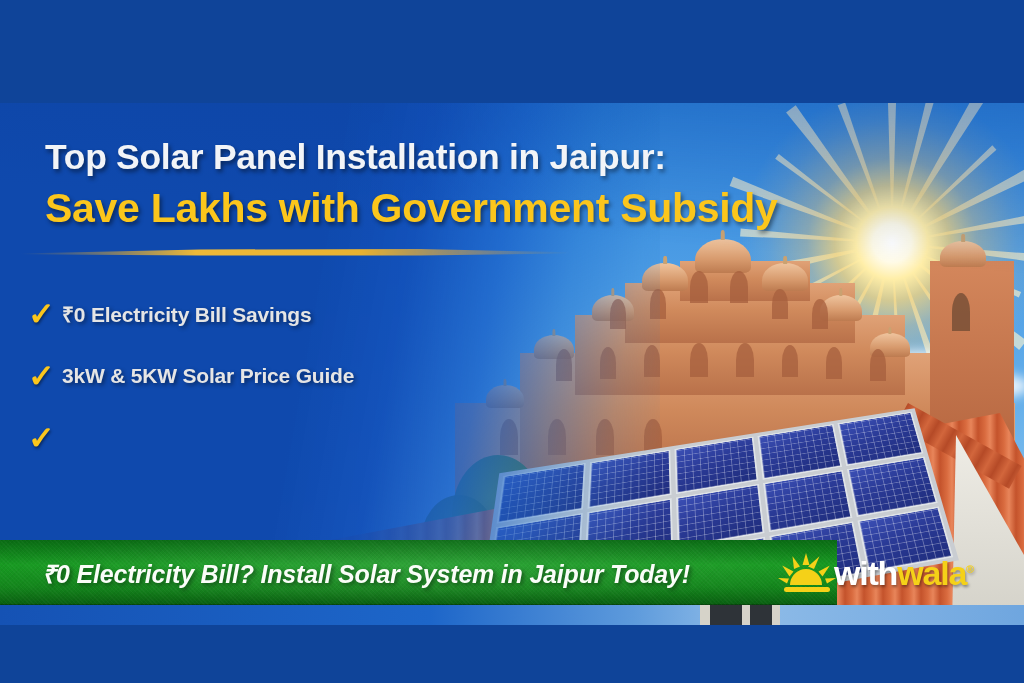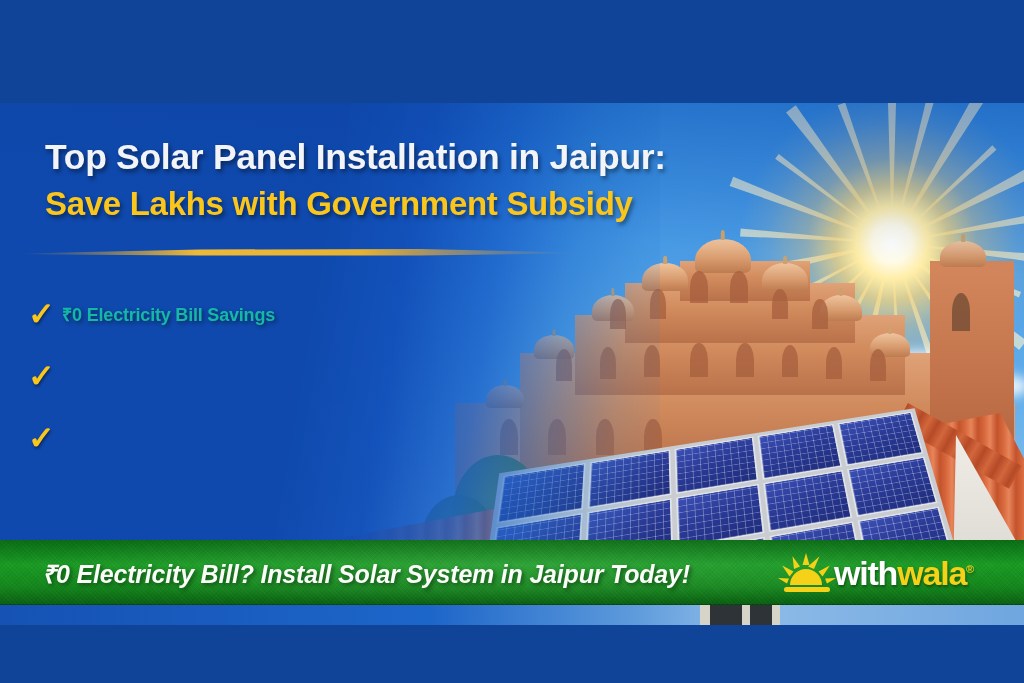--- a/index.html
+++ b/index.html
@@ -70,33 +70,33 @@
        rgba(23,95,200,.80) 70%,rgba(30,110,205,.45) 80%,
        rgba(40,125,210,.16) 89%,rgba(50,140,215,0) 97%);}
   .blue-wash-top{position:absolute;left:0;top:0;width:1024px;height:522px;
      background:linear-gradient(185deg,rgba(10,60,150,.30) 0%,rgba(10,60,150,0) 28%);}
 
   
   #copy{position:absolute;left:0;top:68px;width:760px;height:450px;}
   .headline{position:absolute;left:45px;font-weight:bold;letter-spacing:-.3px;
             text-shadow:2px 3px 4px rgba(0,0,0,.45);white-space:nowrap;}
   #head-line1{top:34px;font-size:35.5px;color:#f2f4f7;}
-  #head-line2{top:82px;font-size:33px;color:#fbc61c;}
+  #head-line2{top:82px;font-size:41px;color:#fbc61c;}
 
   #divider{position:absolute;left:20px;top:144px;width:550px;height:12px;}
 
   #bullets{position:absolute;left:28px;top:180px;}
   .bullet{display:flex;align-items:center;height:62px;}
   .check{width:34px;font-size:32px;line-height:1;color:#fbc61c;font-weight:bold;
          text-shadow:1px 2px 3px rgba(0,0,0,.45);flex:none;}
-  .bullet-text{font-size:18px;font-weight:bold;color:#14b8a6;white-space:nowrap;
+  .bullet-text{font-size:21px;font-weight:bold;color:#e5e5e5;white-space:nowrap;
          text-shadow:2px 2px 4px rgba(0,0,0,.45);letter-spacing:-.2px;}
 
   
-  #greenbar{position:absolute;left:0;top:505px;width:1024px;height:65px;
+  #greenbar{position:absolute;left:0;top:505px;width:837px;height:65px;
       background:
         radial-gradient(ellipse at 50% 40%,rgba(255,255,255,.10),rgba(0,0,0,0) 70%),
         linear-gradient(180deg,#0a6b14 0%,#189a22 38%,#14861c 72%,#0a5e11 100%);
       box-shadow:0 -1px 0 rgba(0,0,0,.25) inset;}
   #greenbar:after{content:"";position:absolute;inset:0;opacity:.22;
       background:repeating-linear-gradient(45deg,rgba(255,255,255,.12) 0 1px,rgba(0,0,0,0) 1px 3px),
                  repeating-linear-gradient(-45deg,rgba(0,0,0,.14) 0 1px,rgba(0,0,0,0) 1px 3px);}
   #tagline{position:absolute;left:42px;top:16px;font-size:25px;font-weight:bold;
       font-style:italic;color:#fafdf8;white-space:nowrap;z-index:2;
       text-shadow:2px 2px 4px rgba(0,0,0,.45);letter-spacing:-.2px;}
@@ -264,20 +264,21 @@
       <polygon points="0,6.6 180,2.5 400,2.0 550,5.2 550,6.6 400,8.4 180,8.6 0,7.2" fill="url(#gl)"></polygon>
     </svg>
 
     <div id="bullets">
       <div class="bullet">
         <span class="check">✓</span>
         <span class="bullet-text">₹0 Electricity Bill Savings</span>
       </div>
       <div class="bullet">
         <span class="check">✓</span>
+        <span class="bullet-text">3kW &amp; 5KW Solar Price Guide</span>
       </div>
       <div class="bullet">
         <span class="check">✓</span>
       </div>
     </div>
   </div>
 
   <div id="greenbar">
     <div id="tagline">₹0 Electricity Bill? Install Solar System in Jaipur Today!</div>
 

